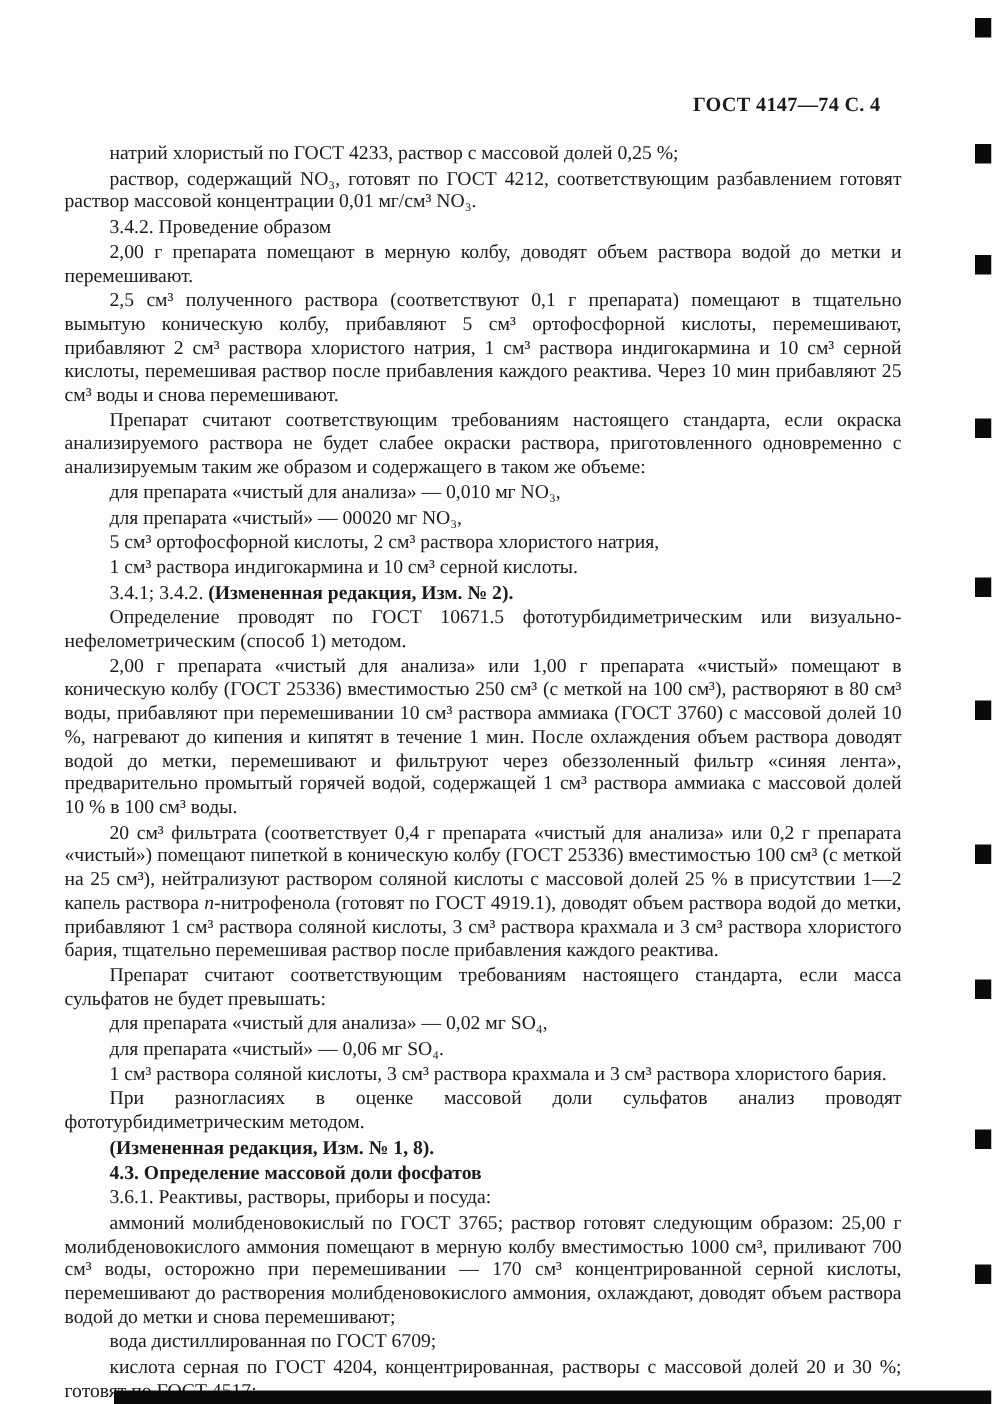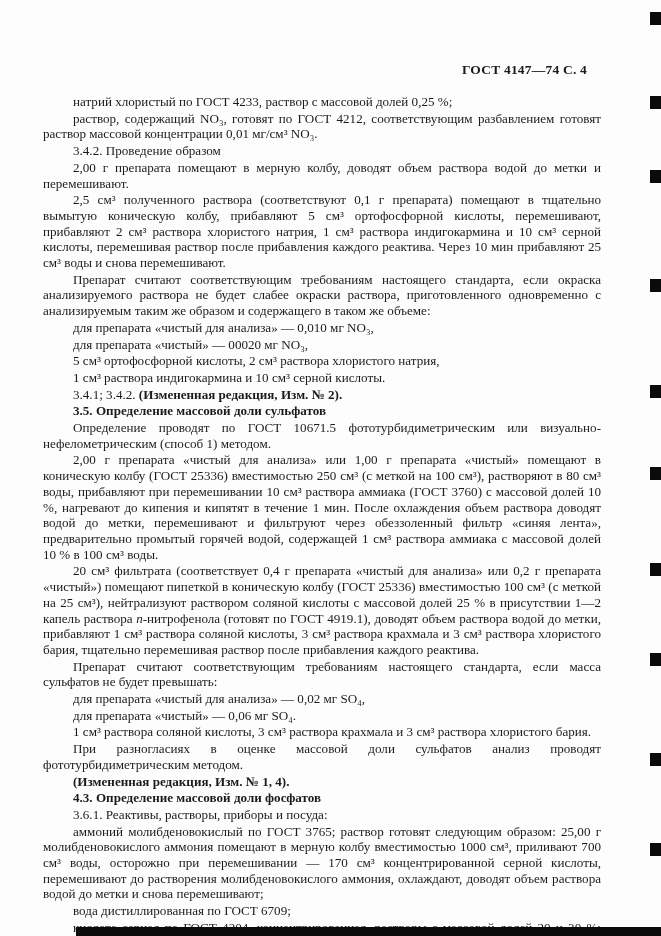--- a/index.html
+++ b/index.html
@@ -58,30 +58,29 @@
       <p class="para"><span>раствор, содержащий NO₃, готовят по ГОСТ 4212, соответствующим разбавлением готовят раствор массовой концентрации 0,01 мг/см³ NO₃.</span></p>
       <p class="para"><span>3.4.2. Проведение образом</span></p>
       <p class="para"><span>2,00 г препарата помещают в мерную колбу, доводят объем раствора водой до метки и перемешивают.</span></p>
       <p class="para"><span>2,5 см³ полученного раствора (соответствуют 0,1 г препарата) помещают в тщательно вымытую коническую колбу, прибавляют 5 см³ ортофосфорной кислоты, перемешивают, прибавляют 2 см³ раствора хлористого натрия, 1 см³ раствора индигокармина и 10 см³ серной кислоты, перемешивая раствор после прибавления каждого реактива. Через 10 мин прибавляют 25 см³ воды и снова перемешивают.</span></p>
       <p class="para"><span>Препарат считают соответствующим требованиям настоящего стандарта, если окраска анализируемого раствора не будет слабее окраски раствора, приготовленного одновременно с анализируемым таким же образом и содержащего в таком же объеме:</span></p>
       <p class="para"><span>для препарата «чистый для анализа» — 0,010 мг NO₃,</span></p>
       <p class="para"><span>для препарата «чистый» — 00020 мг NO₃,</span></p>
       <p class="para"><span>5 см³ ортофосфорной кислоты, 2 см³ раствора хлористого натрия,</span></p>
       <p class="para"><span>1 см³ раствора индигокармина и 10 см³ серной кислоты.</span></p>
       <p class="para"><span>3.4.1; 3.4.2. </span><span class="bold">(Измененная редакция, Изм. № 2).</span></p>
-      <p class="para"><span class="bold">3.5. Определение массовой доли сульфатов</span></p>
       <p class="para"><span>Определение проводят по ГОСТ 10671.5 фототурбидиметрическим или визуально-нефелометрическим (способ 1) методом.</span></p>
       <p class="para"><span>2,00 г препарата «чистый для анализа» или 1,00 г препарата «чистый» помещают в коническую колбу (ГОСТ 25336) вместимостью 250 см³ (с меткой на 100 см³), растворяют в 80 см³ воды, прибавляют при перемешивании 10 см³ раствора аммиака (ГОСТ 3760) с массовой долей 10 %, нагревают до кипения и кипятят в течение 1 мин. После охлаждения объем раствора доводят водой до метки, перемешивают и фильтруют через обеззоленный фильтр «синяя лента», предварительно промытый горячей водой, содержащей 1 см³ раствора аммиака с массовой долей 10 % в 100 см³ воды.</span></p>
       <p class="para"><span>20 см³ фильтрата (соответствует 0,4 г препарата «чистый для анализа» или 0,2 г препарата «чистый») помещают пипеткой в коническую колбу (ГОСТ 25336) вместимостью 100 см³ (с меткой на 25 см³), нейтрализуют раствором соляной кислоты с массовой долей 25 % в присутствии 1—2 капель раствора </span><span class="italic">п</span><span>-нитрофенола (готовят по ГОСТ 4919.1), доводят объем раствора водой до метки, прибавляют 1 см³ раствора соляной кислоты, 3 см³ раствора крахмала и 3 см³ раствора хлористого бария, тщательно перемешивая раствор после прибавления каждого реактива.</span></p>
       <p class="para"><span>Препарат считают соответствующим требованиям настоящего стандарта, если масса сульфатов не будет превышать:</span></p>
       <p class="para"><span>для препарата «чистый для анализа» — 0,02 мг SO₄,</span></p>
       <p class="para"><span>для препарата «чистый» — 0,06 мг SO₄.</span></p>
       <p class="para"><span>1 см³ раствора соляной кислоты, 3 см³ раствора крахмала и 3 см³ раствора хлористого бария.</span></p>
       <p class="para"><span>При разногласиях в оценке массовой доли сульфатов анализ проводят фототурбидиметрическим методом.</span></p>
-      <p class="para"><span class="bold">(Измененная редакция, Изм. № 1, 4).</span></p>
+      <p class="para"><span class="bold">(Измененная редакция, Изм. № 1, 8).</span></p>
       <p class="para"><span class="bold">4.3. Определение массовой доли фосфатов</span></p>
       <p class="para"><span>3.6.1. Реактивы, растворы, приборы и посуда:</span></p>
       <p class="para"><span>аммоний молибденовокислый по ГОСТ 3765; раствор готовят следующим образом: 25,00 г молибденовокислого аммония помещают в мерную колбу вместимостью 1000 см³, приливают 700 см³ воды, осторожно при перемешивании — 170 см³ концентрированной серной кислоты, перемешивают до растворения молибденовокислого аммония, охлаждают, доводят объем раствора водой до метки и снова перемешивают;</span></p>
       <p class="para"><span>вода дистиллированная по ГОСТ 6709;</span></p>
       <p class="para"><span>кислота серная по ГОСТ 4204, концентрированная, растворы с массовой долей 20 и 30 %; готовят по ГОСТ 4517;</span></p>
       <p class="para"><span>натрий сернистокислый по ГОСТ 195, раствор с массовой долей 20 %. Раствор хранят в склянке с притертой пробкой; годен к применению в течение 14 суток;</span></p>
     </div>
 
   <div>
       <div class="edge-mark" style="top: 12px; background: rgb(11, 11, 11);"></div>

